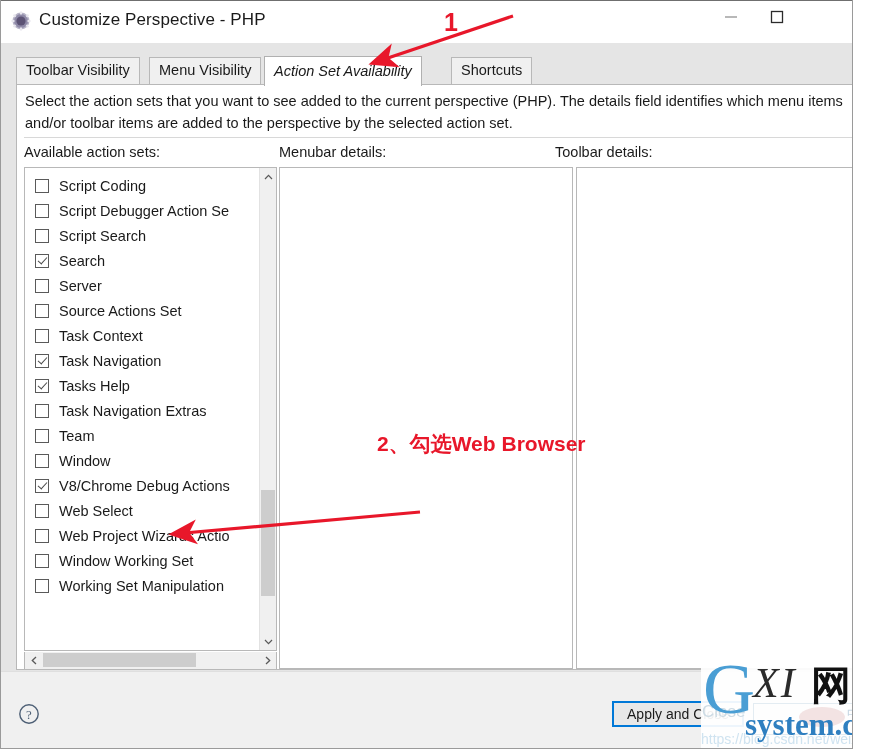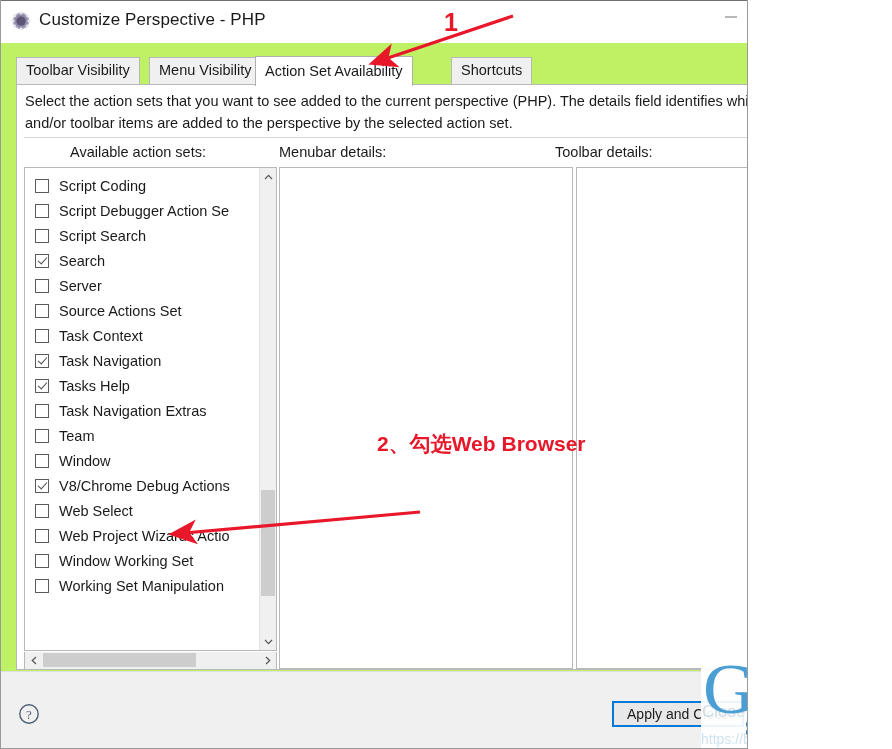--- a/index.html
+++ b/index.html
@@ -6,24 +6,24 @@
     margin: 0;
     padding: 0;
     background: #ffffff;
   }
   body {
     font-family: "Liberation Sans", sans-serif;
     -webkit-font-smoothing: antialiased;
   }
   #app {
     position: relative;
-    width: 748px;
+    width: 853px;
     height: 749px;
     overflow: hidden;
-    background: #bef264;
+    background: #e5e5e5;
     border-left: 1px solid #9a9a9a;
     border-right: 1px solid #9a9a9a;
     border-bottom: 1px solid #9a9a9a;
     box-sizing: border-box;
   }
 
   
   .titlebar {
     position: absolute;
     left: 0; top: 0;
@@ -113,21 +113,21 @@
     height: 1px;
     background: #d8d8d8;
   }
   .col-label {
     position: absolute;
     top: 59px;
     font-size: 14.5px;
     color: #1a1a1a;
     white-space: nowrap;
   }
-  .lbl-available { left: 7px; margin-left: 46px; }
+  .lbl-available { left: 7px; }
   .lbl-menubar { left: 262px; }
   .lbl-toolbar { left: 538px; }
 
   
   .listbox {
     position: absolute;
     left: 7px; top: 82px;
     width: 253px;
     height: 484px;
     border: 1px solid #b8b8b8;
@@ -413,21 +413,21 @@
       <svg width="18" height="14">
         <line x1="2" y1="1.5" x2="14" y2="13" stroke="#2b2b2b" stroke-width="1.3"></line>
         <line x1="14" y1="1.5" x2="2" y2="13" stroke="#2b2b2b" stroke-width="1.3"></line>
       </svg>
     </div>
   </div>
 
   <div class="tabstrip">
     <div class="tab" style="left:0px;"><span>Toolbar Visibility</span></div>
     <div class="tab" style="left:133px;"><span>Menu Visibility</span></div>
-    <div class="tab active" style="left:239px;"><span>Action Set Availability</span></div>
+    <div class="tab active" style="left:248px;font-style:italic;"><span>Action Set Availability</span></div>
     <div class="tab" style="left:435px;"><span>Shortcuts</span></div>
   </div>
 
   <div class="content">
     <div class="desc">Select the action sets that you want to see added to the current perspective (PHP).  The details field identifies which menu items and/or toolbar items are added to the perspective by the selected action set.</div>
     <div class="hr"></div>
 
     <div class="col-label lbl-available">Available action sets:</div>
     <div class="col-label lbl-menubar">Menubar details:</div>
     <div class="col-label lbl-toolbar">Toolbar details:</div>

